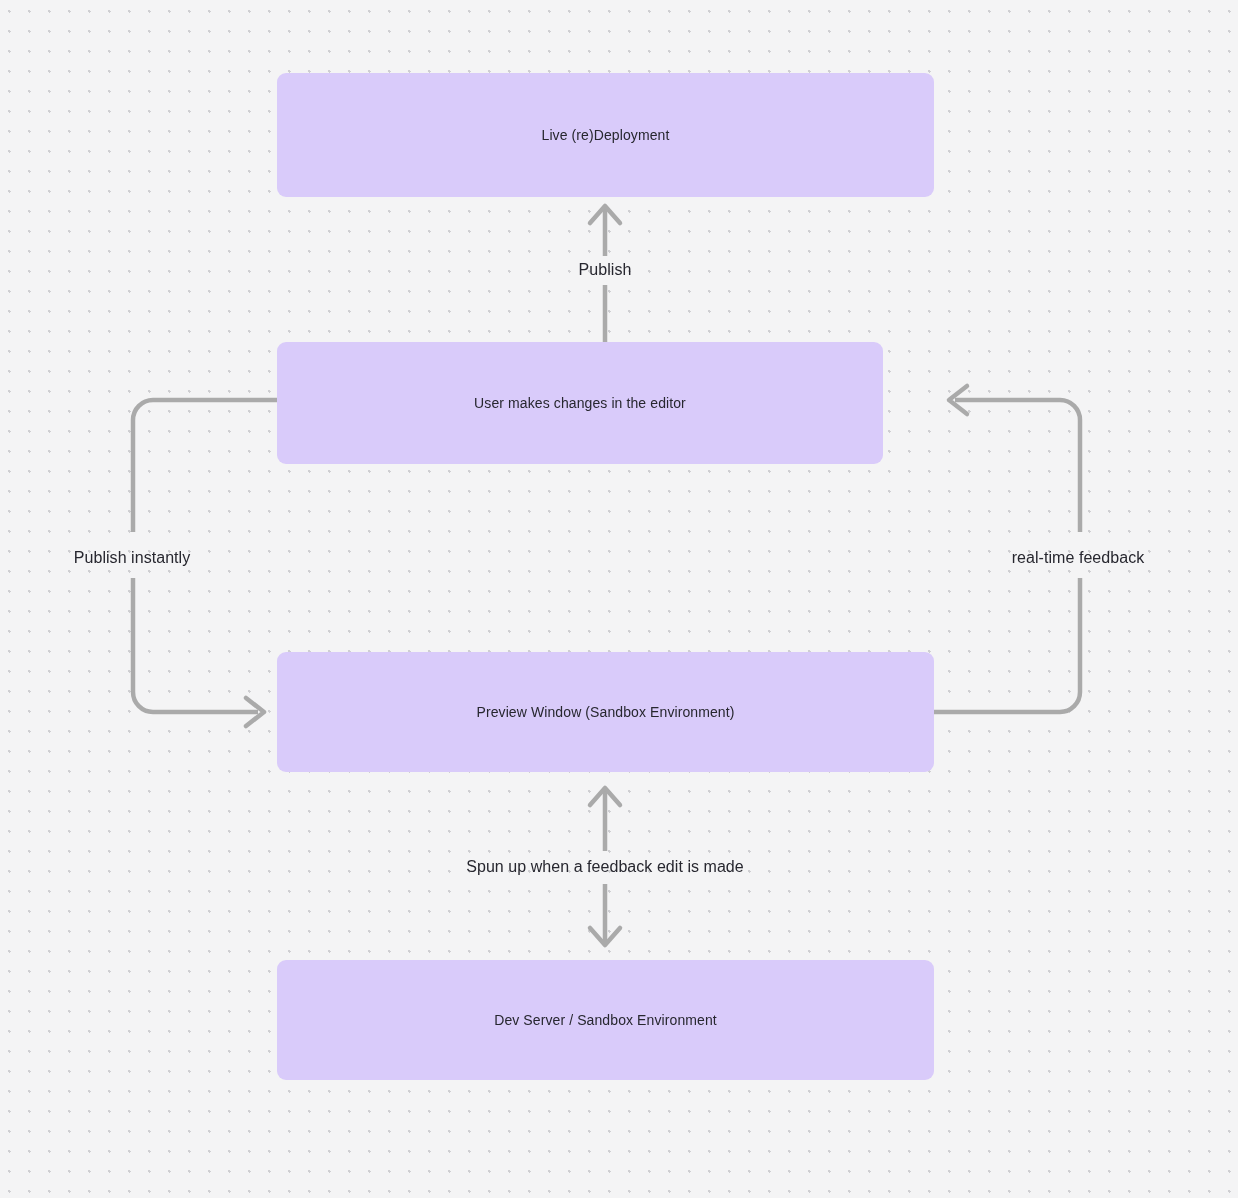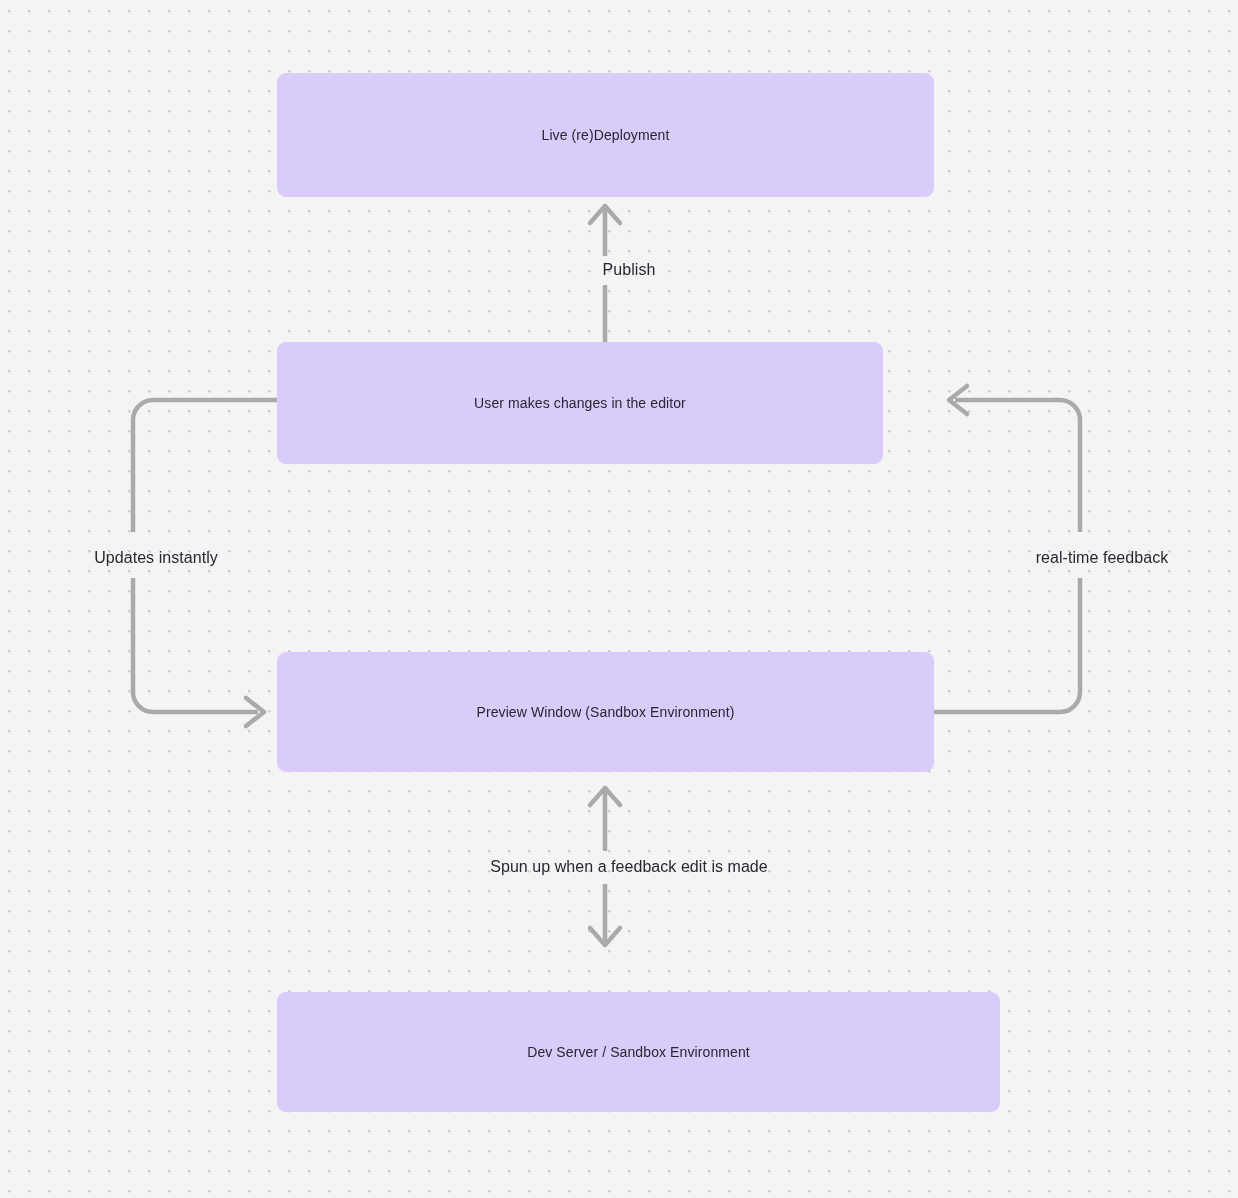--- a/index.html
+++ b/index.html
@@ -47,29 +47,28 @@
     line-height: 1.3;
     white-space: nowrap;
   }
   .edge-label {
     position: absolute;
     font-size: 16px;
     color: #27272f;
     white-space: nowrap;
     line-height: 1;
     letter-spacing: 0.05px;
-    margin-left: 24px;
   }
   .el-center {
     transform: translate(-50%, -50%);
   }
   #n0 { left: 277px; top: 73px;  width: 657px; height: 124px; }
   #n1 { left: 277px; top: 342px; width: 606px; height: 122px; }
   #n2 { left: 277px; top: 652px; width: 657px; height: 120px; }
-  #n3 { left: 277px; top: 960px; width: 723px; height: 120px; margin-top: 32px; }
+  #n3 { left: 277px; top: 960px; width: 657px; height: 120px; }
 
   #lbl-publish  { left: 605px; top: 270px; }
   #lbl-updates  { left: 132px; top: 558px; }
   #lbl-feedback { left: 1078px; top: 558px; }
   #lbl-spun     { left: 605px; top: 867px; }
 </style>
 </head>
 <body>
 
 <div id="canvas">
@@ -116,19 +115,19 @@
   <div class="node" id="n2">
     <span class="node-label">Preview Window (Sandbox Environment)</span>
   </div>
 
   <div class="node" id="n3">
     <span class="node-label">Dev Server / Sandbox Environment</span>
   </div>
 
   <div class="edge-label el-center" id="lbl-publish">Publish</div>
 
-  <div class="edge-label el-center" id="lbl-updates">Updates instantly</div>
+  <div class="edge-label el-center" id="lbl-updates">Publish instantly</div>
 
   <div class="edge-label el-center" id="lbl-feedback">real-time feedback</div>
 
   <div class="edge-label el-center" id="lbl-spun">Spun up when a feedback edit is made</div>
 
 </div>
 
 </body></html>

